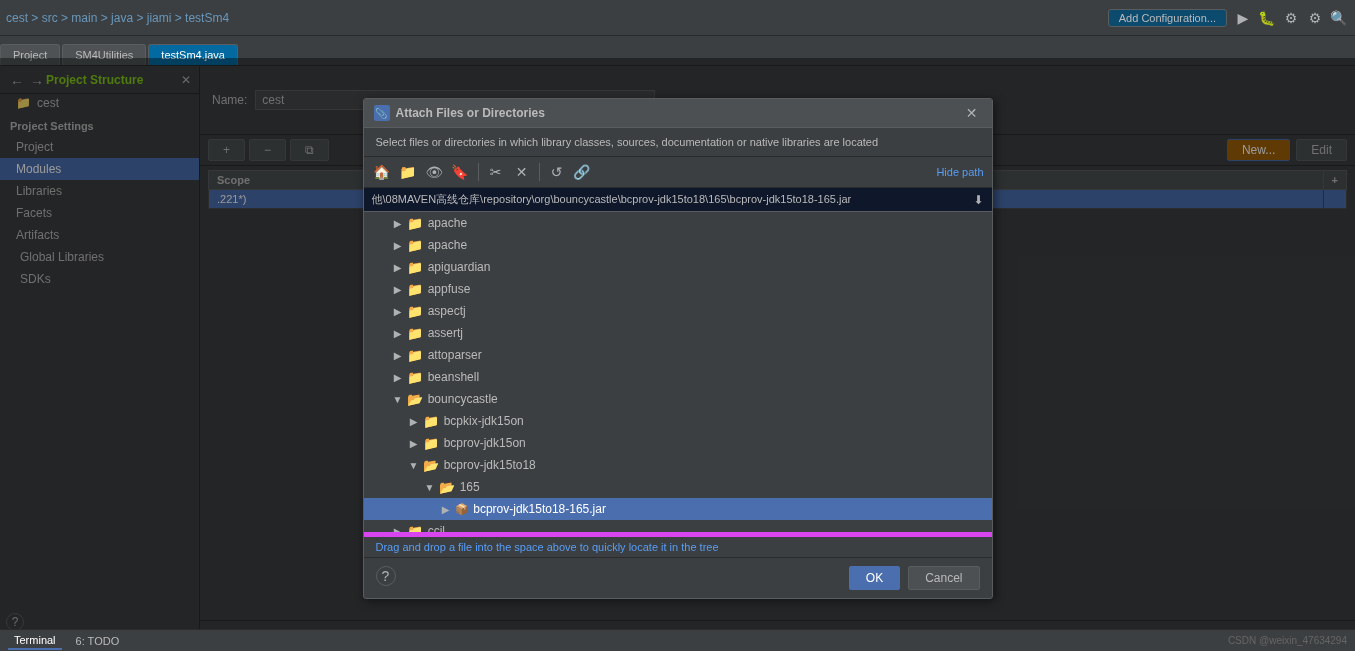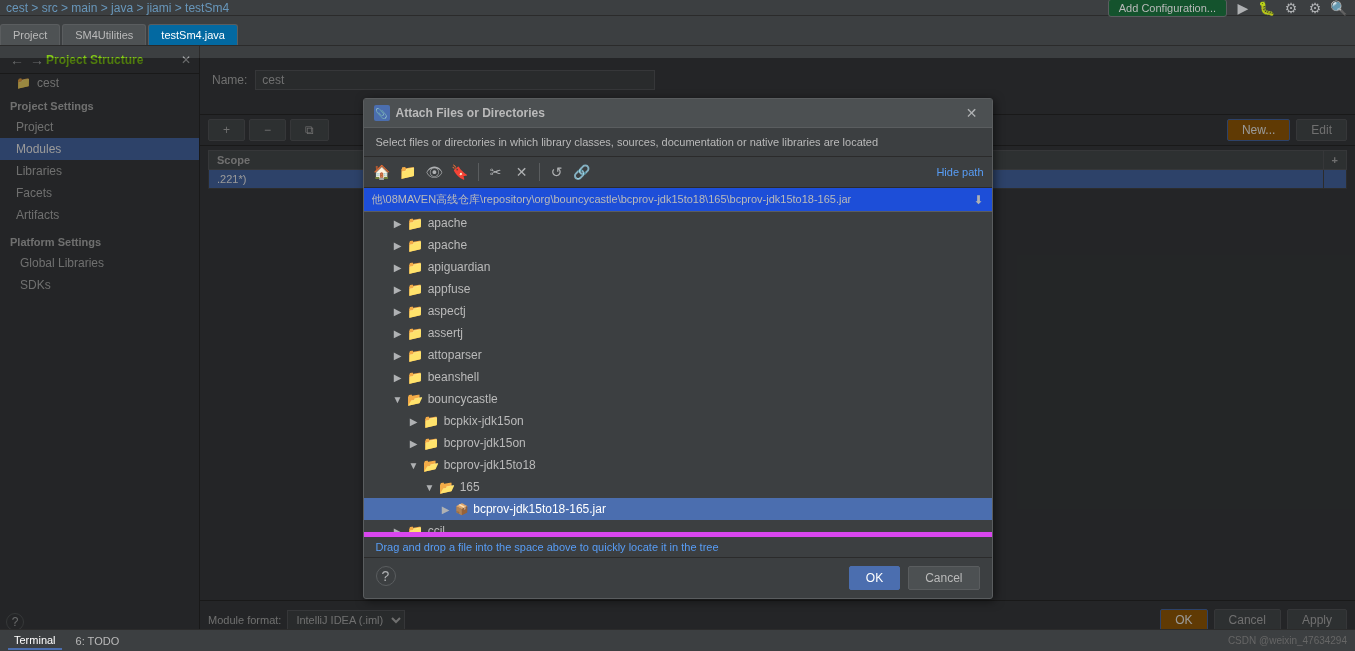--- a/index.html
+++ b/index.html
@@ -8,21 +8,21 @@
       font-size: 12px;
       background: #3c3f41;
       width: 1355px;
       height: 651px;
       overflow: hidden;
       position: relative;
     }
 
     
     .top-bar {
-      height: 16px;
+      height: 36px;
       background: #3c3f41;
       display: flex;
       align-items: center;
       padding: 0 6px;
       border-bottom: 1px solid #2b2b2b;
     }
     .top-bar-breadcrumb {
       color: #afb1b3;
       font-size: 12px;
       display: flex;
@@ -30,21 +30,21 @@
       gap: 4px;
       flex: 1;
     }
     .top-bar-breadcrumb span { color: #6897bb; }
     .top-bar-actions {
       display: flex;
       align-items: center;
       gap: 6px;
     }
     .add-config-btn {
-      background: #14532d;
+      background: #0c4a6e;
       color: #bababa;
       border: 1px solid #5a5d5f;
       border-radius: 3px;
       padding: 2px 10px;
       font-size: 11px;
       cursor: pointer;
     }
     .toolbar-icons {
       display: flex;
       gap: 4px;
@@ -275,21 +275,21 @@
     }
     .dtb-sep { width: 1px; height: 18px; background: #5a5d5f; margin: 0 2px; }
     .dtb-hide-path {
       margin-left: auto;
       color: #589df6;
       font-size: 11px;
       cursor: pointer;
     }
     .dialog-path-bar {
       padding: 4px 8px;
-      background: #1d4ed8;
+      background: #0f172a;
       border-bottom: 1px solid #5a5d5f;
       display: flex;
       align-items: center;
       gap: 4px;
     }
     .dialog-path-text {
       color: #bababa;
       font-size: 11px;
       flex: 1;
       overflow: hidden;
@@ -477,21 +477,20 @@
       <span>cest</span>
     </div>
 
     <div class="ps-section-title">Project Settings</div>
     <div class="ps-item">Project</div>
     <div class="ps-item active">Modules</div>
     <div class="ps-item">Libraries</div>
     <div class="ps-item">Facets</div>
     <div class="ps-item">Artifacts</div>
 
-    <div class="ps-section-title2">Platform Settings</div>
     <div class="ps-item2">Global Libraries</div>
     <div class="ps-item2">SDKs</div>
 
 
     <div style="position:absolute;bottom:20px;left:6px;">
       <div style="width:18px;height:18px;border-radius:50%;border:1px solid #5a5d5f;display:flex;align-items:center;justify-content:center;color:#afb1b3;font-size:12px;cursor:pointer;">?</div>
     </div>
   </div>
 
   <div class="right-panel">

